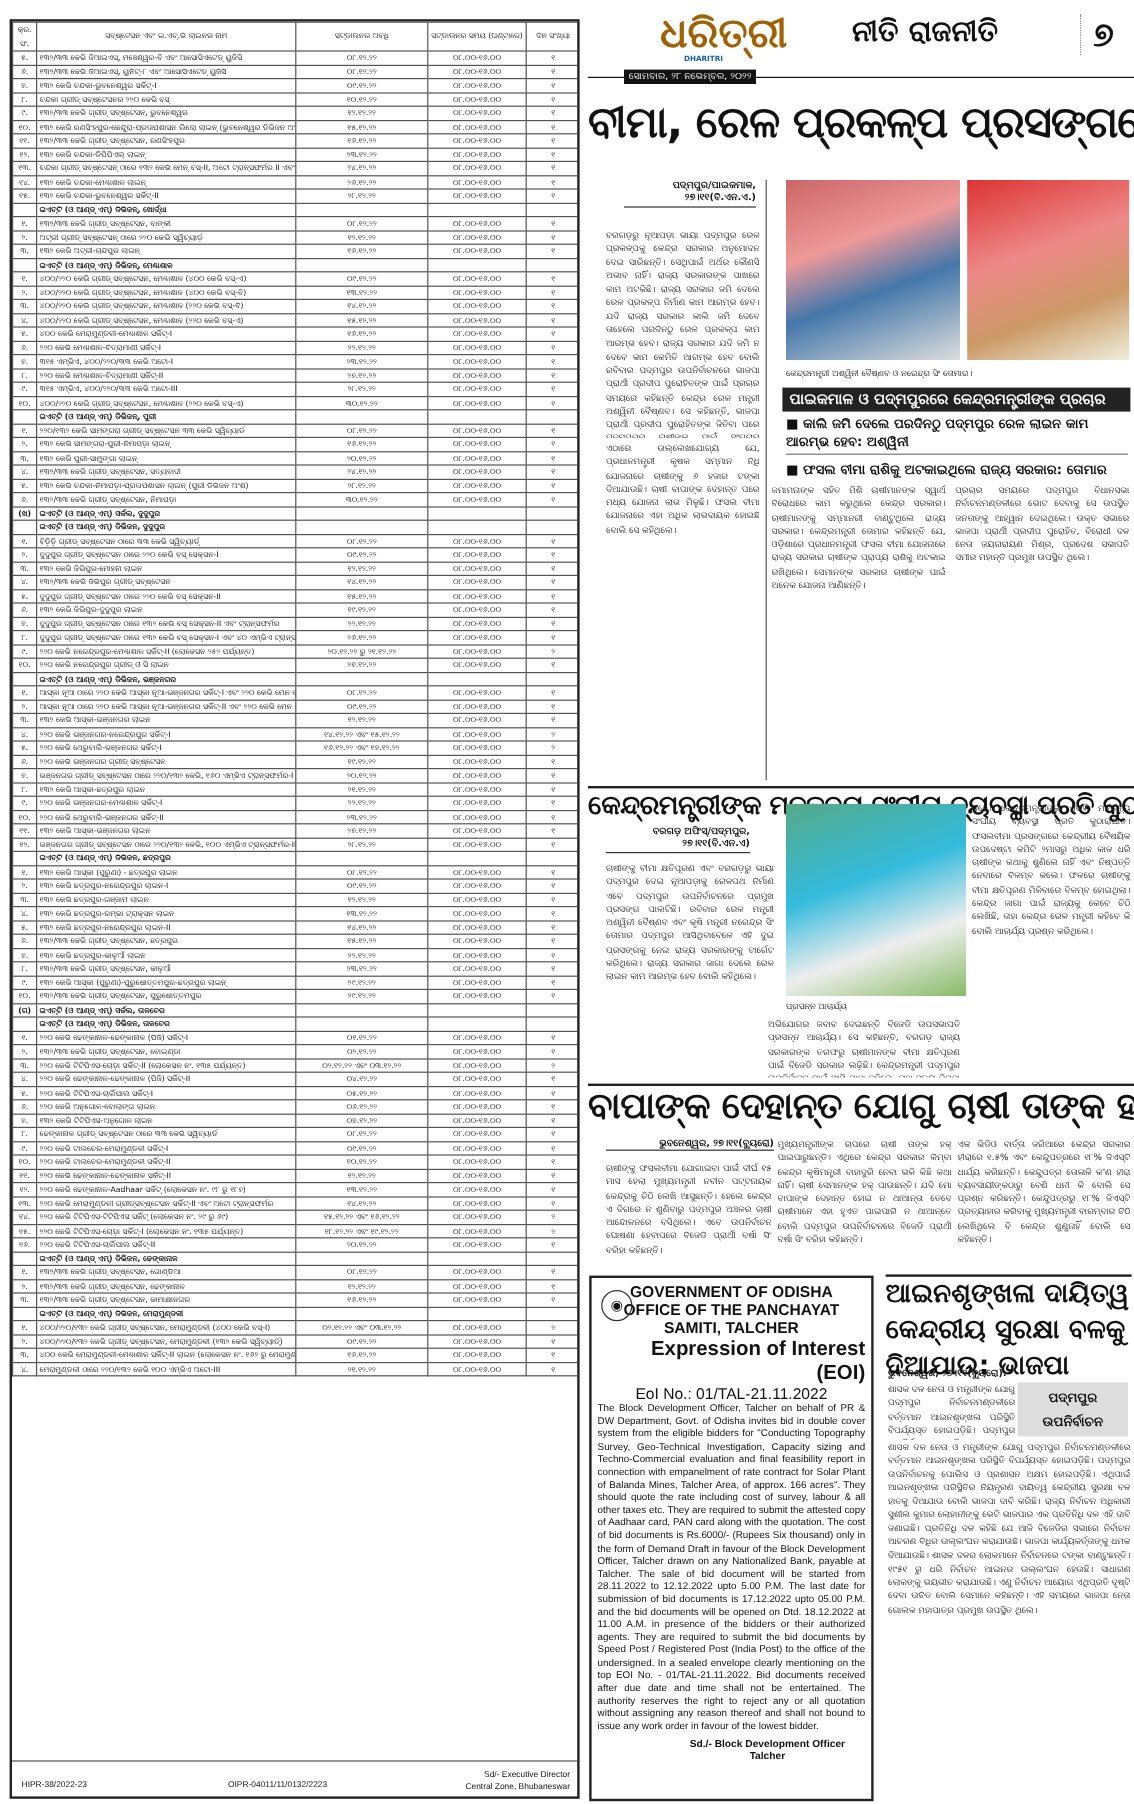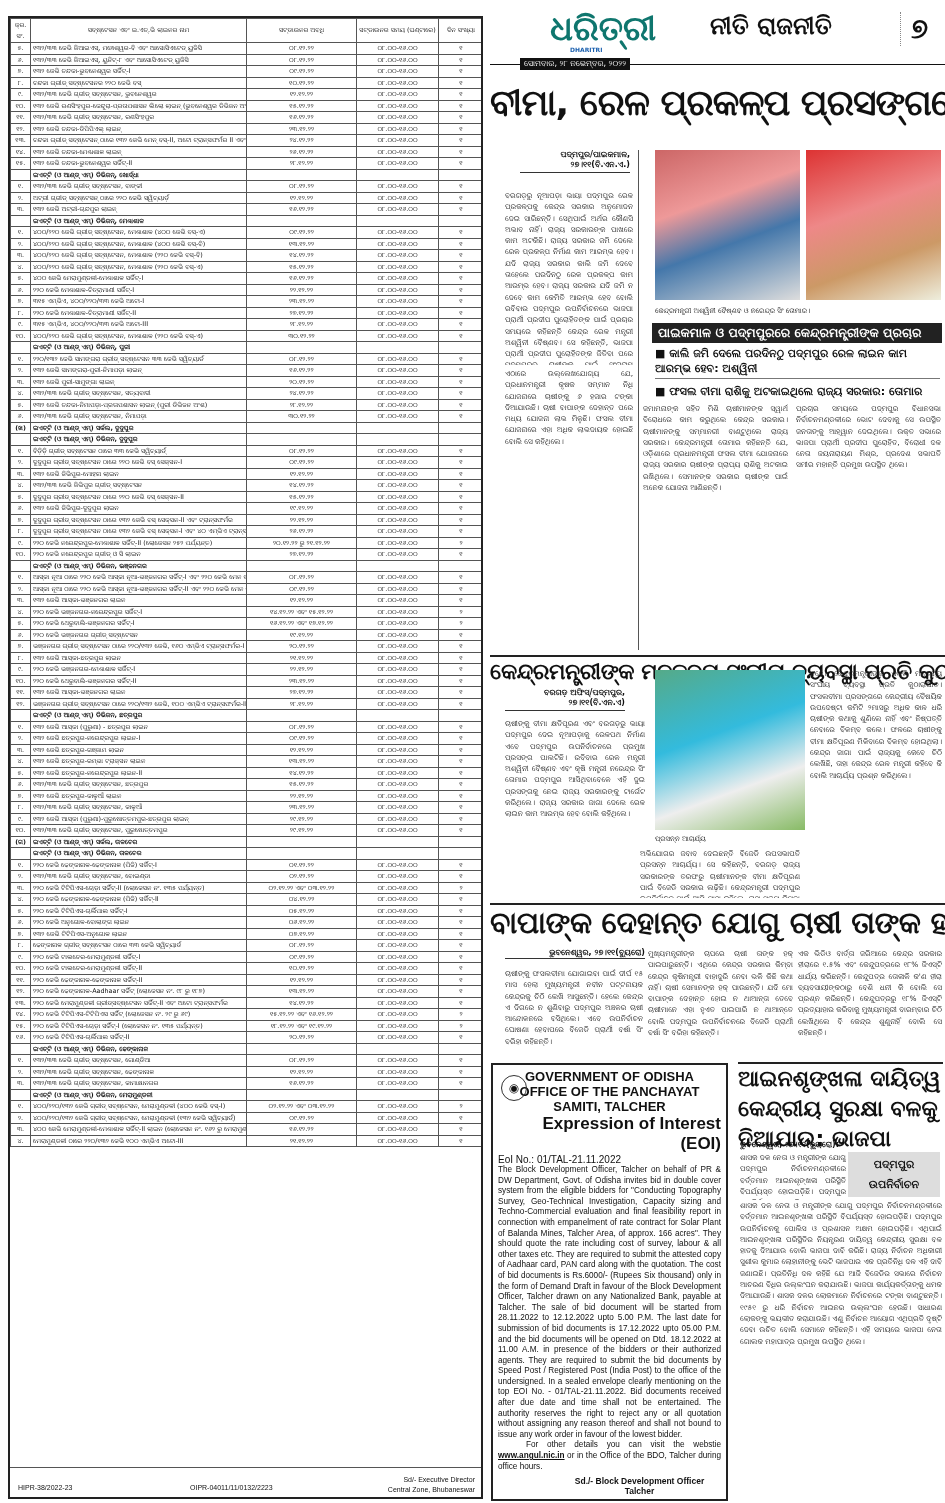--- a/index.html
+++ b/index.html
@@ -9,42 +9,42 @@
 .left th,.left td{border:1px solid #555;padding:0 2px;height:11.4px;line-height:10.5px;white-space:nowrap;overflow:hidden;text-overflow:clip}
 .left th{font-weight:normal;height:24px;text-align:center;white-space:normal}
 .left td.c{text-align:center}
 .left tr.sec td{font-weight:bold}
 .foot{position:absolute;left:0;right:0;bottom:0;height:30px;font-family:"Liberation Sans",sans-serif;font-size:7px;border-top:1px solid #555}
 .foot .a{position:absolute;left:8px;bottom:6px}
 .foot .b{position:absolute;left:180px;bottom:6px}
 .foot .c1{position:absolute;right:6px;bottom:14px}
 .foot .c2{position:absolute;right:6px;bottom:4px}
 .mast{position:absolute;left:490px;top:6px;width:455px;height:60px}
-.logo{position:absolute;left:60px;top:2px;font-size:34px;color:#0f766e;font-weight:bold;font-family:"DejaVu Serif",serif}
+.logo{position:absolute;left:60px;top:2px;font-size:34px;color:#a16207;font-weight:bold;font-family:"DejaVu Serif",serif}
 .logo-en{position:absolute;left:80px;top:40px;font-size:6px;color:#1a5fae;font-weight:bold}
 .date{position:absolute;left:30px;top:52px;background:#111;color:#fff;font-size:8px;padding:1px 4px}
 .rule{position:absolute;left:0;top:58px;width:455px;border-top:1.5px solid #111}
 .sect{position:absolute;left:220px;top:6px;font-size:24px;font-weight:bold}
 .pgno{position:absolute;left:410px;top:6px;font-size:28px;font-weight:bold;border-left:1px dotted #888;padding-left:10px}
 .h1{position:absolute;left:490px;top:82px;width:455px;font-size:36px;font-weight:bold;letter-spacing:-1px;white-space:nowrap}
 .dateline{position:absolute;text-align:right;font-size:8px;font-weight:bold}
 .body{position:absolute;font-size:7.4px;line-height:11.3px;text-align:justify;color:#222}
 .photo{position:absolute;background:linear-gradient(160deg,#c66 0%,#e99 35%,#47a 60%,#ddd 100%)}
 .photo2{position:absolute;background:linear-gradient(160deg,#d33 0%,#e88 40%,#c96 70%,#eed 100%)}
 .photo3{position:absolute;background:linear-gradient(160deg,#5a8 0%,#3bd 40%,#eee 70%,#8b6 100%)}
 .caption{position:absolute;font-size:7px;text-align:left}
 .bar{position:absolute;background:#222;color:#fff;font-size:14px;font-weight:bold;padding:2px 6px;white-space:nowrap}
 .bullet{position:absolute;font-size:11px;font-weight:bold;line-height:15px}
 .h2{position:absolute;font-size:22px;font-weight:bold;white-space:nowrap;letter-spacing:-0.5px}
 .h3{position:absolute;font-size:30px;font-weight:bold;white-space:nowrap;letter-spacing:-0.5px}
 .h4{position:absolute;font-size:22px;font-weight:bold;line-height:30px}
 .ad{position:absolute;left:491px;top:1063px;width:237px;height:438px;border:2px solid #222;font-family:"Liberation Sans",sans-serif;padding:4px 5px}
 .ad .t{text-align:center;font-weight:bold;font-size:13px;line-height:15px}
 .ad .e{text-align:right;font-weight:bold;font-size:17px;}
-.ad .n{text-align:left;font-size:10px}
+.ad .n{text-align:center;font-size:13px}
 .ad .p{font-size:8.2px;line-height:10.6px;text-align:justify}
 .ad .s{text-align:center;font-weight:bold;font-size:8.5px;margin-top:4px;margin-left:60px}
 .emblem{position:absolute;left:8px;top:10px;width:26px;height:26px;border:1px solid #333;border-radius:50%;font-size:12px;text-align:center;line-height:24px}
 .kicker{position:absolute;left:848px;top:1152px;width:92px;height:45px;background:#ddd;font-size:11px;font-weight:bold;text-align:center;line-height:20px;padding-top:3px}
 .vr{position:absolute;border-left:1px solid #555}
 </style>
 </head>
 <body>
 
 <div class="left">
@@ -792,21 +792,20 @@
 <div class="body" style="left:798px;top:948px;width:144px;height:105px;overflow:hidden">ଏକ ଭିଡିଓ ବାର୍ତ୍ତା ଜରିଆରେ କେନ୍ଦ୍ର ସରକାର ହୀରାରେ ୧.୫% ଏବଂ କେନ୍ଦୁପତ୍ରରେ ୧୮% ଜିଏସ୍‌ଟି ଧାର୍ଯ୍ୟ କରିଛନ୍ତି। କେନ୍ଦୁପତ୍ର ତୋଳାଳି କ'ଣ ହୀରା ବ୍ୟବସାୟୀଙ୍କଠାରୁ ବେଶି ଧନୀ କି ବୋଲି ସେ ପ୍ରଶ୍ନ କରିଛନ୍ତି। କେନ୍ଦୁପତ୍ରରୁ ୧୮% ଜିଏସ୍‌ଟି ପ୍ରତ୍ୟାହାର କରିବାକୁ ମୁଖ୍ୟମନ୍ତ୍ରୀ ବାରମ୍ବାର ଚିଠି ଲେଖିଥିଲେ ବି କେନ୍ଦ୍ର ଶୁଣୁନାହିଁ ବୋଲି ସେ କହିଛନ୍ତି।</div>
 
 <div class="ad">
   <div class="emblem">◉</div>
   <div class="t">GOVERNMENT OF ODISHA</div>
   <div class="t">OFFICE OF THE PANCHAYAT</div>
   <div class="t">SAMITI, TALCHER</div>
   <div class="e">Expression of Interest (EOI)</div>
   <div class="n">EoI No.: 01/TAL-21.11.2022</div>
   <div class="p">The Block Development Officer, Talcher on behalf of PR &amp; DW Department, Govt. of Odisha invites bid in double cover system from the eligible bidders for "Conducting Topography Survey, Geo-Technical Investigation, Capacity sizing and Techno-Commercial evaluation and final feasibility report in connection with empanelment of rate contract for Solar Plant of Balanda Mines, Talcher Area, of approx. 166 acres". They should quote the rate including cost of survey, labour &amp; all other taxes etc. They are required to submit the attested copy of Aadhaar card, PAN card along with the quotation. The cost of bid documents is Rs.6000/- (Rupees Six thousand) only in the form of Demand Draft in favour of the Block Development Officer, Talcher drawn on any Nationalized Bank, payable at Talcher. The sale of bid document will be started from 28.11.2022 to 12.12.2022 upto 5.00 P.M. The last date for submission of bid documents is 17.12.2022 upto 05.00 P.M. and the bid documents will be opened on Dtd. 18.12.2022 at 11.00 A.M. in presence of the bidders or their authorized agents. They are required to submit the bid documents by Speed Post / Registered Post (India Post) to the office of the undersigned. In a sealed envelope clearly mentioning on the top EOI No. - 01/TAL-21.11.2022. Bid documents received after due date and time shall not be entertained. The authority reserves the right to reject any or all quotation without assigning any reason thereof and shall not bound to issue any work order in favour of the lowest bidder.</div>
-  <div class="p" style="text-indent:28px"><span>For other details you can visit the webstie </span><a style="color:#111;font-weight:bold;text-decoration:underline">www.angul.nic.in</a><span> or in the Office of the BDO, Talcher during office hours.</span></div>
   <div class="s">Sd./- Block Development Officer</div>
   <div class="s" style="margin-top:0">Talcher</div>
 </div>
 
 <div class="h4" style="left:738px;top:1062px;width:205px;border-top:2px solid #222">ଆଇନଶୃଙ୍ଖଳା ଦାୟିତ୍ୱ କେନ୍ଦ୍ରୀୟ ସୁରକ୍ଷା ବଳକୁ ଦିଆଯାଉ: ଭାଜପା</div>
 <div class="dateline" style="left:740px;top:1140px;width:105px;text-align:left">ଭୁବନେଶ୍ୱର, ୨୭।୧୧(ବ୍ୟୁରୋ):</div>
 <div class="kicker">ପଦ୍ମପୁର ଉପନିର୍ବାଚନ</div>
 <div class="body" style="left:740px;top:1152px;width:106px;height:48px;overflow:hidden">ଶାସକ ଦଳ ନେତା ଓ ମନ୍ତ୍ରୀଙ୍କ ଯୋଗୁ ପଦ୍ମପୁର ନିର୍ବାଚନମଣ୍ଡଳୀରେ ବର୍ତ୍ତମାନ ଆଇନଶୃଙ୍ଖଳା ପରିସ୍ଥିତି ବିପର୍ଯ୍ୟସ୍ତ ହୋଇପଡ଼ିଛି। ପଦ୍ମପୁର ଉପନିର୍ବାଚନକୁ ପୋଲିସ ଓ ପ୍ରଶାସନ ଅକ୍ଷମ ହୋଇପଡ଼ିଛି। ଏଥିପାଇଁ ଆଇନଶୃଙ୍ଖଳା ପରିସ୍ଥିତିର ନିୟନ୍ତ୍ରଣ ଦାୟିତ୍ୱ କେନ୍ଦ୍ରୀୟ ସୁରକ୍ଷା ବଳ ହାତକୁ ଦିଆଯାଉ ବୋଲି ଭାଜପା ଦାବି କରିଛି। ରାଜ୍ୟ ନିର୍ବାଚନ ଅଧିକାରୀ ସୁଶୀଲ କୁମାର ଲୋହାନୀଙ୍କୁ ଭେଟି ଭାଜପାର ଏକ ପ୍ରତିନିଧି ଦଳ ଏହି ଦାବି ଜଣାଇଛି। ପ୍ରତିନିଧି ଦଳ କହିଛି ଯେ ଆଜି ବିଜେଡିର ସଭାରେ ନିର୍ବାଚନ ଆଚରଣ ବିଧିର ଉଲ୍ଲଂଘନ କରାଯାଉଛି। ଭାଜପା କାର୍ଯ୍ୟକର୍ତ୍ତାଙ୍କୁ ଧମକ ଦିଆଯାଉଛି। ଶାସକ ଦଳର ଲୋକମାନେ ନିର୍ବାଚନରେ ଟଙ୍କା ବାଣ୍ଟୁଛନ୍ତି। ୧୯୫୧ ରୁ ଧରି ନିର୍ବାଚନ ଆଇନର ଉଲ୍ଲଂଘନ ହେଉଛି। ସାଧାରଣ ଲୋକଙ୍କୁ ଭୟଭୀତ କରାଯାଉଛି। ଏଣୁ ନିର୍ବାଚନ ଆୟୋଗ ଏଥିପ୍ରତି ଦୃଷ୍ଟି ଦେବା ଉଚିତ ବୋଲି ସେମାନେ କହିଛନ୍ତି। ଏହି ସମୟରେ ଭାଜପା ନେତା ଗୋଲକ ମହାପାତ୍ର ପ୍ରମୁଖ ଉପସ୍ଥିତ ଥିଲେ।</div>
 <div class="body" style="left:740px;top:1200px;width:202px;height:300px;overflow:hidden">ଶାସକ ଦଳ ନେତା ଓ ମନ୍ତ୍ରୀଙ୍କ ଯୋଗୁ ପଦ୍ମପୁର ନିର୍ବାଚନମଣ୍ଡଳୀରେ ବର୍ତ୍ତମାନ ଆଇନଶୃଙ୍ଖଳା ପରିସ୍ଥିତି ବିପର୍ଯ୍ୟସ୍ତ ହୋଇପଡ଼ିଛି। ପଦ୍ମପୁର ଉପନିର୍ବାଚନକୁ ପୋଲିସ ଓ ପ୍ରଶାସନ ଅକ୍ଷମ ହୋଇପଡ଼ିଛି। ଏଥିପାଇଁ ଆଇନଶୃଙ୍ଖଳା ପରିସ୍ଥିତିର ନିୟନ୍ତ୍ରଣ ଦାୟିତ୍ୱ କେନ୍ଦ୍ରୀୟ ସୁରକ୍ଷା ବଳ ହାତକୁ ଦିଆଯାଉ ବୋଲି ଭାଜପା ଦାବି କରିଛି। ରାଜ୍ୟ ନିର୍ବାଚନ ଅଧିକାରୀ ସୁଶୀଲ କୁମାର ଲୋହାନୀଙ୍କୁ ଭେଟି ଭାଜପାର ଏକ ପ୍ରତିନିଧି ଦଳ ଏହି ଦାବି ଜଣାଇଛି। ପ୍ରତିନିଧି ଦଳ କହିଛି ଯେ ଆଜି ବିଜେଡିର ସଭାରେ ନିର୍ବାଚନ ଆଚରଣ ବିଧିର ଉଲ୍ଲଂଘନ କରାଯାଉଛି। ଭାଜପା କାର୍ଯ୍ୟକର୍ତ୍ତାଙ୍କୁ ଧମକ ଦିଆଯାଉଛି। ଶାସକ ଦଳର ଲୋକମାନେ ନିର୍ବାଚନରେ ଟଙ୍କା ବାଣ୍ଟୁଛନ୍ତି। ୧୯୫୧ ରୁ ଧରି ନିର୍ବାଚନ ଆଇନର ଉଲ୍ଲଂଘନ ହେଉଛି। ସାଧାରଣ ଲୋକଙ୍କୁ ଭୟଭୀତ କରାଯାଉଛି। ଏଣୁ ନିର୍ବାଚନ ଆୟୋଗ ଏଥିପ୍ରତି ଦୃଷ୍ଟି ଦେବା ଉଚିତ ବୋଲି ସେମାନେ କହିଛନ୍ତି। ଏହି ସମୟରେ ଭାଜପା ନେତା ଗୋଲକ ମହାପାତ୍ର ପ୍ରମୁଖ ଉପସ୍ଥିତ ଥିଲେ।</div>
 

